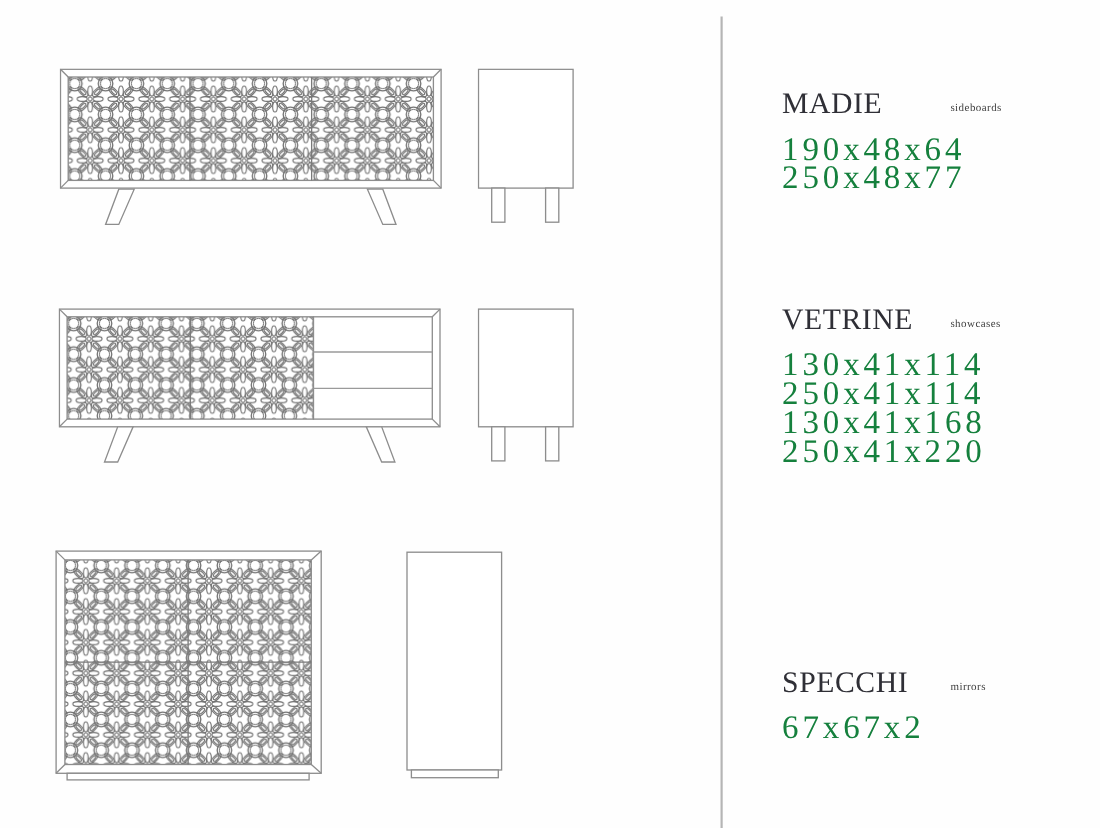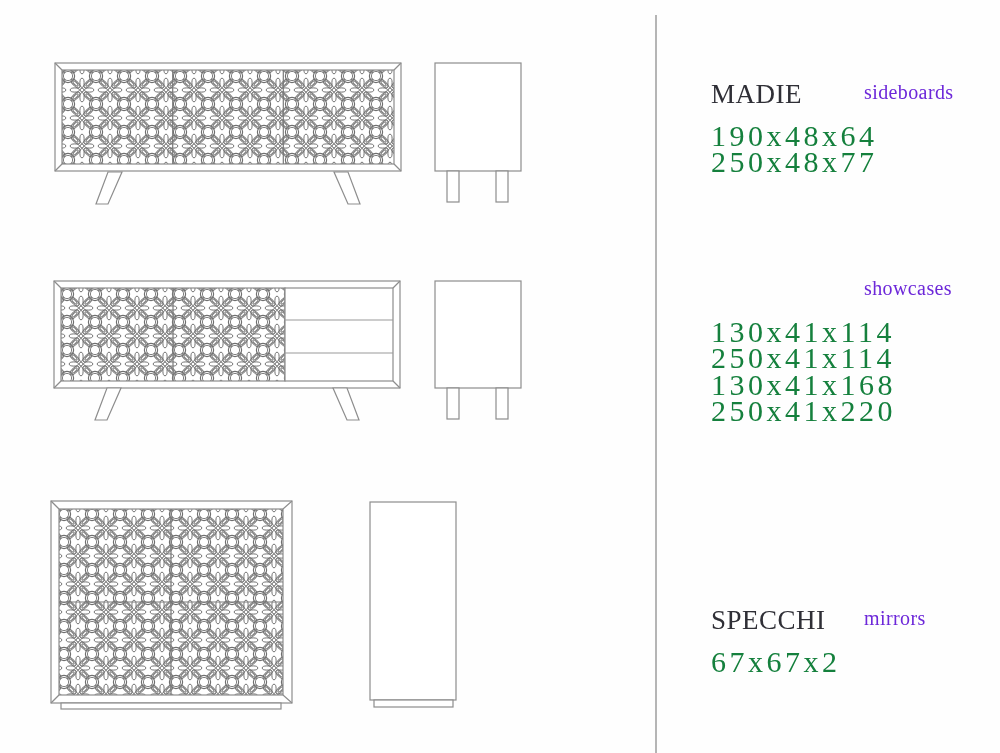--- a/index.html
+++ b/index.html
@@ -33,21 +33,21 @@
   .sec-madie{top:78px;}
   .sec-vetrine{top:274px;}
   .sec-specchi{top:604px;}
   .sec-head{position:relative;height:32px;}
   .sec-head h2{
     margin:0;font-size:27px;line-height:32px;font-weight:normal;
     color:#2f2f36;letter-spacing:0.5px;display:inline-block;
   }
   .sub{
     position:absolute;left:153px;bottom:6px;
-    font-size:20px;color:#6d28d9;letter-spacing:0.4px;white-space:nowrap;
+    font-size:10px;color:#404040;letter-spacing:0.4px;white-space:nowrap;
   }
   .dims{margin-top:13px;}
   .dim{
     font-size:30px;line-height:26.4px;letter-spacing:3.5px;
     color:#15803d;white-space:nowrap;font-family:Liberation Serif, serif;
   }
 </style>
 </head>
 <body>
 
@@ -165,20 +165,21 @@
         <span class="sub">sideboards</span>
       </div>
       <div class="dims">
         <div class="dim">190x48x64</div>
         <div class="dim">250x48x77</div>
       </div>
     </section>
 
     <section class="sec sec-vetrine">
       <div class="sec-head">
+        <h2>VETRINE</h2>
         <span class="sub">showcases</span>
       </div>
       <div class="dims">
         <div class="dim">130x41x114</div>
         <div class="dim">250x41x114</div>
         <div class="dim">130x41x168</div>
         <div class="dim">250x41x220</div>
       </div>
     </section>
 

